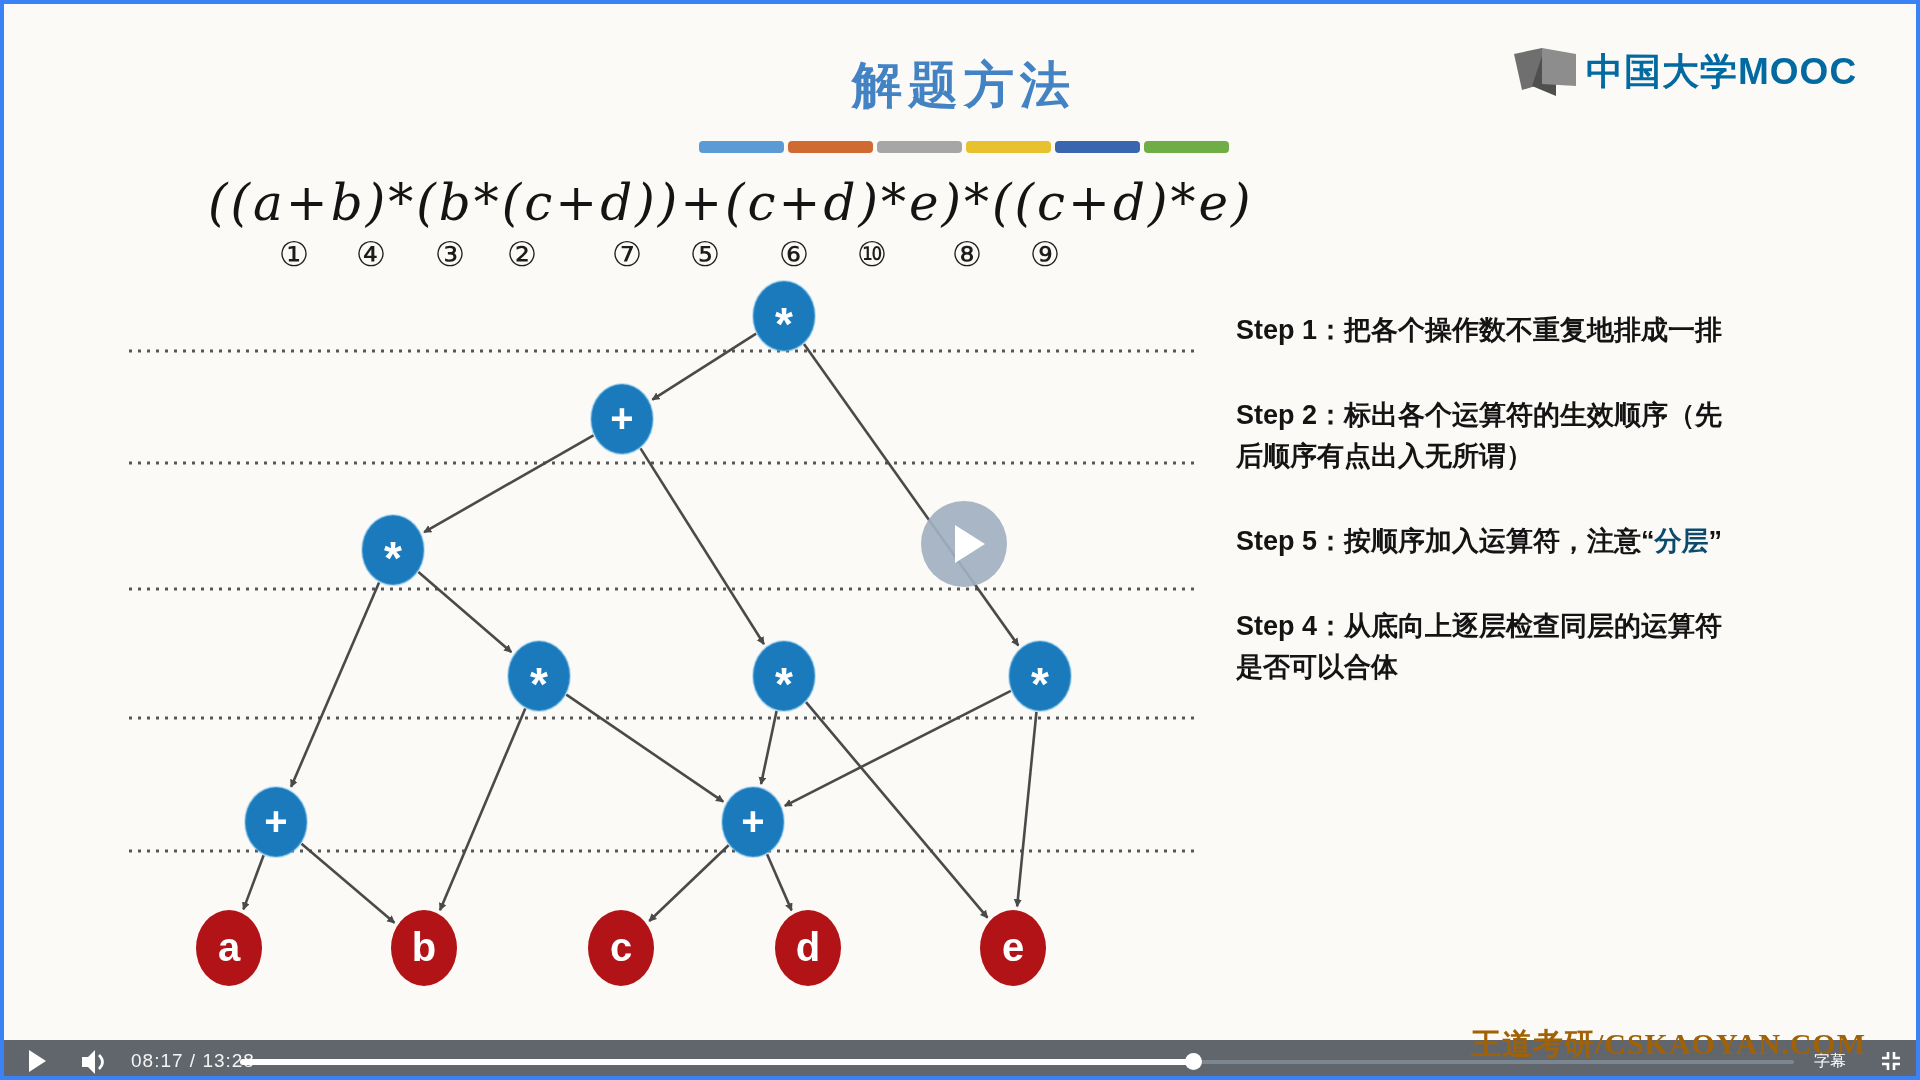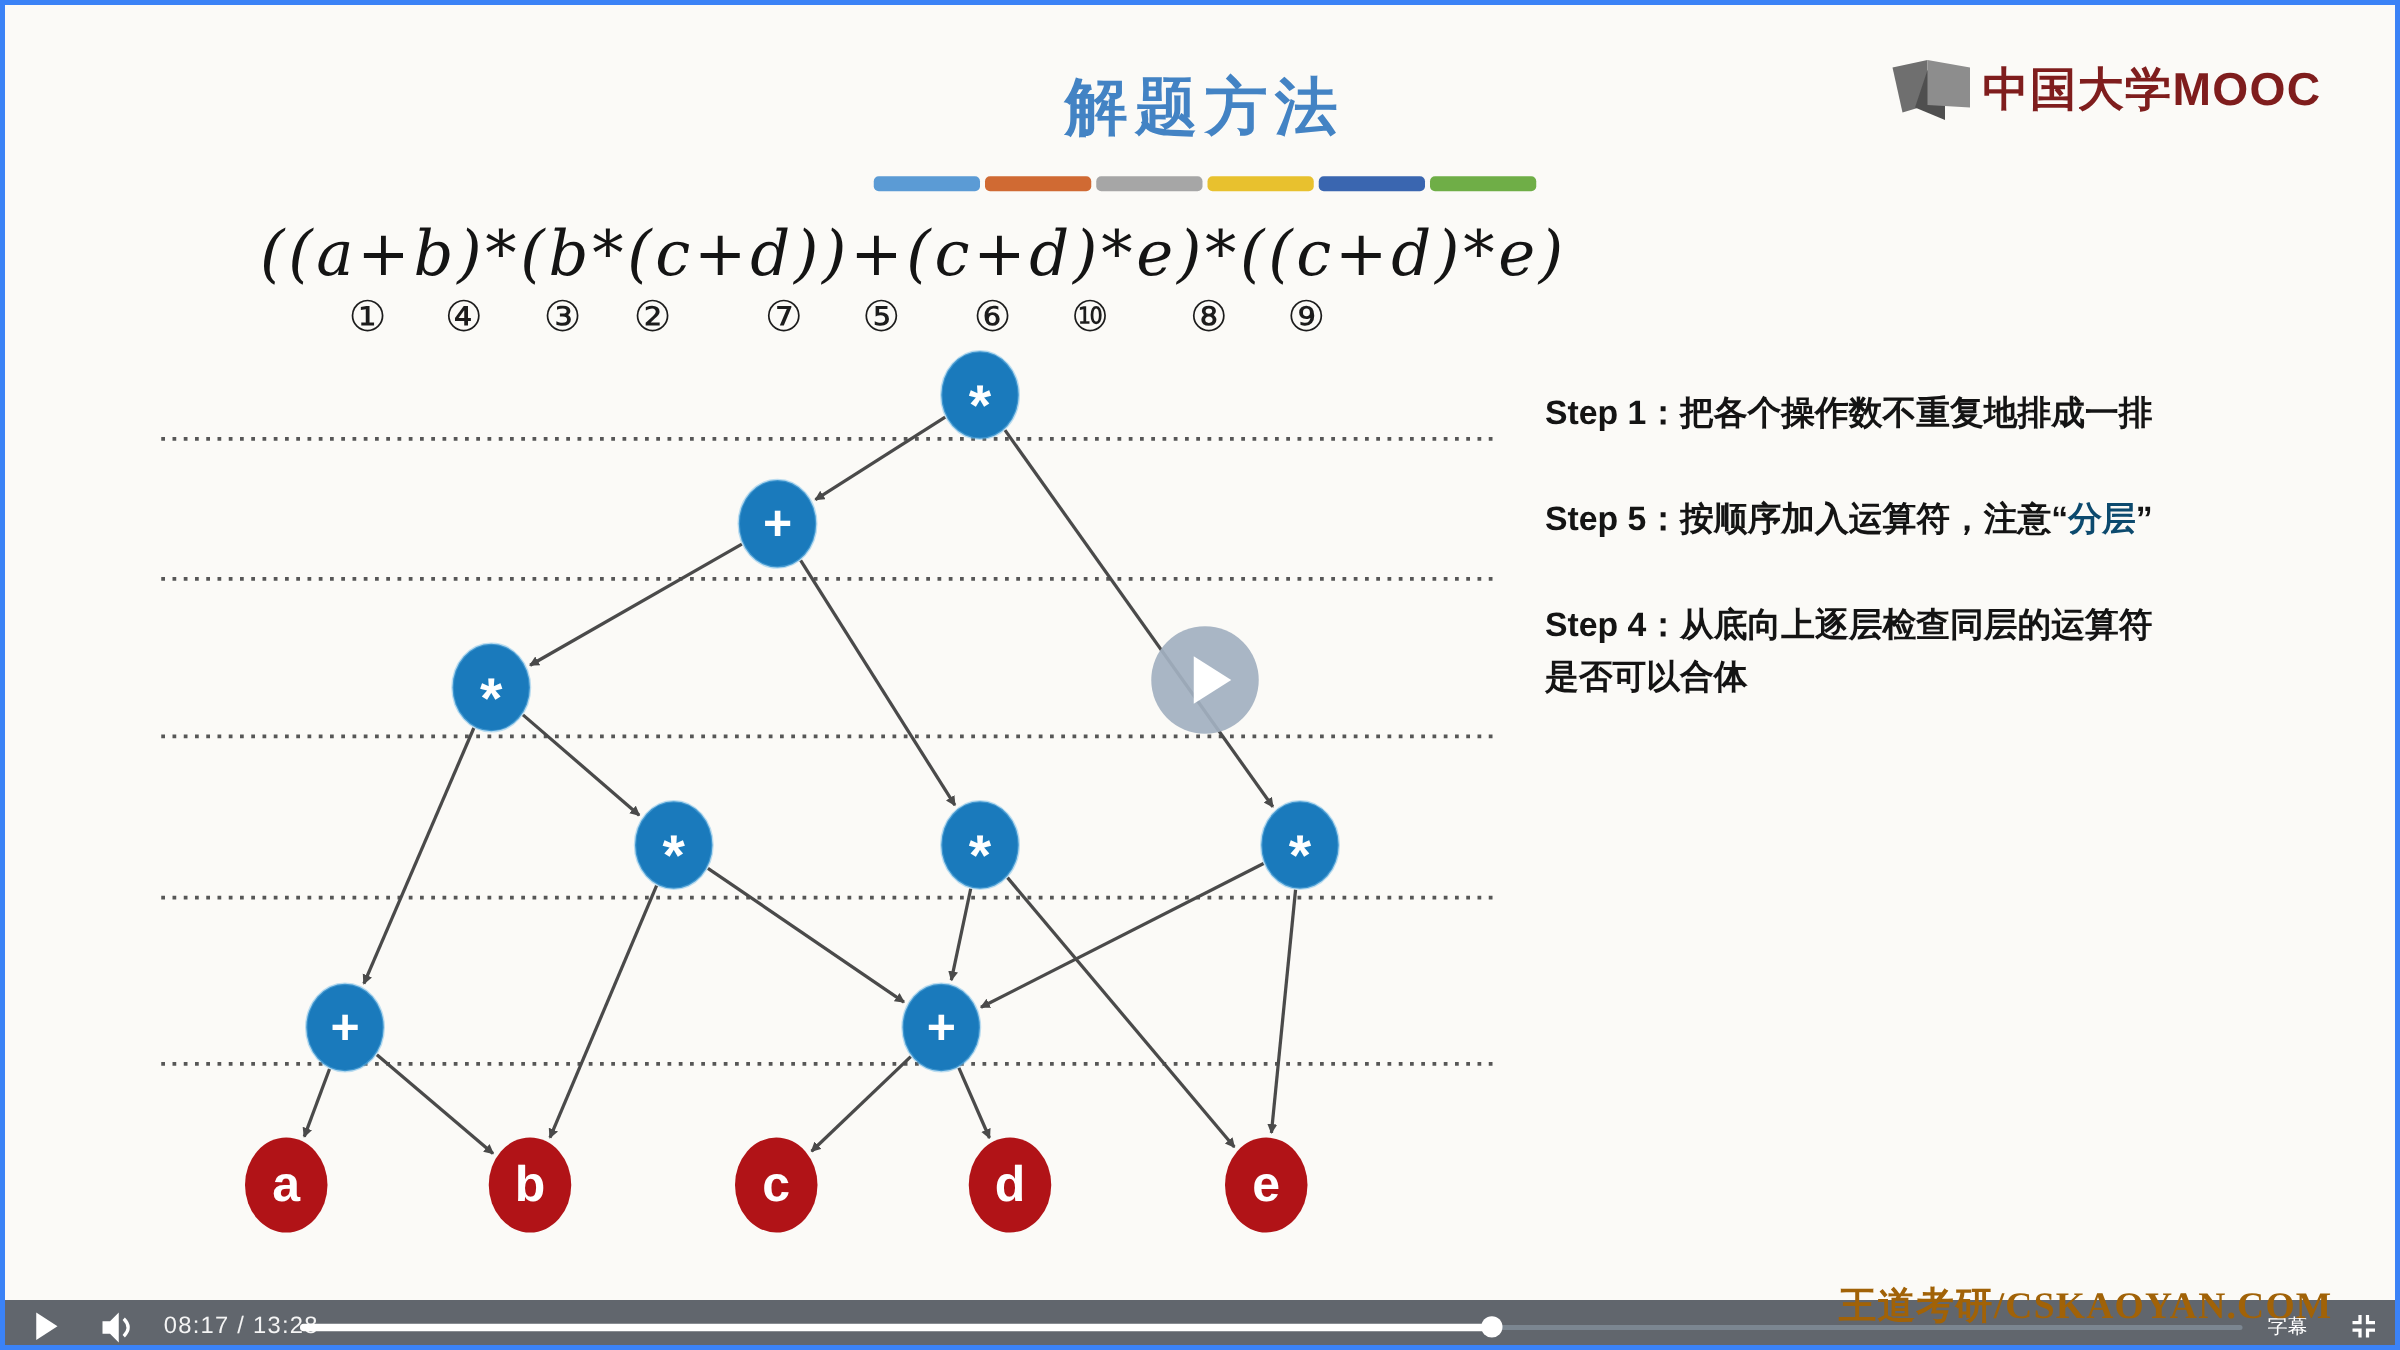--- a/index.html
+++ b/index.html
@@ -4,21 +4,21 @@
 <style>
   html,body{margin:0;padding:0;background:#000;}
   .frame{position:relative;width:1920px;height:1080px;box-sizing:border-box;
          background:#fbfaf7;border:4px solid #3b82f6;overflow:hidden;
          font-family:"Liberation Sans",sans-serif;}
   
   .page-title{position:absolute;left:0;top:48px;width:1920px;text-align:center;
               font-size:50px;font-weight:bold;color:#4383c4;letter-spacing:6px;}
   
   .logo{position:absolute;left:1508px;top:42px;display:flex;align-items:center;}
-  .logo-text{font-size:37px;color:#7f1d1d;font-weight:bold;letter-spacing:1px;margin-left:8px;}
+  .logo-text{font-size:37px;color:#0369a1;font-weight:bold;letter-spacing:1px;margin-left:8px;}
   
   .decor-bars{position:absolute;left:695px;top:137px;display:flex;}
   .decor-bars span{display:inline-block;width:85px;height:12px;border-radius:4px;margin-right:4px;}
   
   .expression{position:absolute;left:204px;top:170px;width:960px;
               font-family:"DejaVu Serif",serif;font-style:italic;font-size:50px;
               color:#141414;letter-spacing:3px;white-space:nowrap;}
   .order-marks{position:absolute;left:0;top:230px;width:1200px;height:40px;}
   .order-marks span{position:absolute;transform:translateX(-50%);font-size:34px;color:#1c1c1c;
                     font-family:"DejaVu Sans",sans-serif;}
@@ -85,20 +85,22 @@
       <span style="left: 623px;">⑦</span>
       <span style="left: 701px;">⑤</span>
       <span style="left: 790px;">⑥</span>
       <span style="left: 868px;">⑩</span>
       <span style="left: 963px;">⑧</span>
       <span style="left: 1041px;">⑨</span>
     </div>
 
   <div class="steps">
       <p><span>Step 1：</span><span>把各个操作数不重复地排成一排</span></p>
+      <p><span>Step 2：</span><span>标出各个运算符的生效顺序（先
+后顺序有点出入无所谓）</span></p>
       <p><span>Step 5：</span><span>按顺序加入运算符，注意“</span><span class="hl">分层</span><span>”</span></p>
       <p><span>Step 4：</span><span>从底向上逐层检查同层的运算符
 是否可以合体</span></p>
     </div>
 
   <svg class="tree-svg" width="1920" height="1080" viewBox="0 0 1920 1080">
     <defs>
       <marker id="arrow" markerWidth="9" markerHeight="9" refX="7" refY="4" orient="auto" markerUnits="userSpaceOnUse">
         <path d="M0,0 L8,4 L0,8 Z" fill="#4a4a4a"></path>
       </marker>

